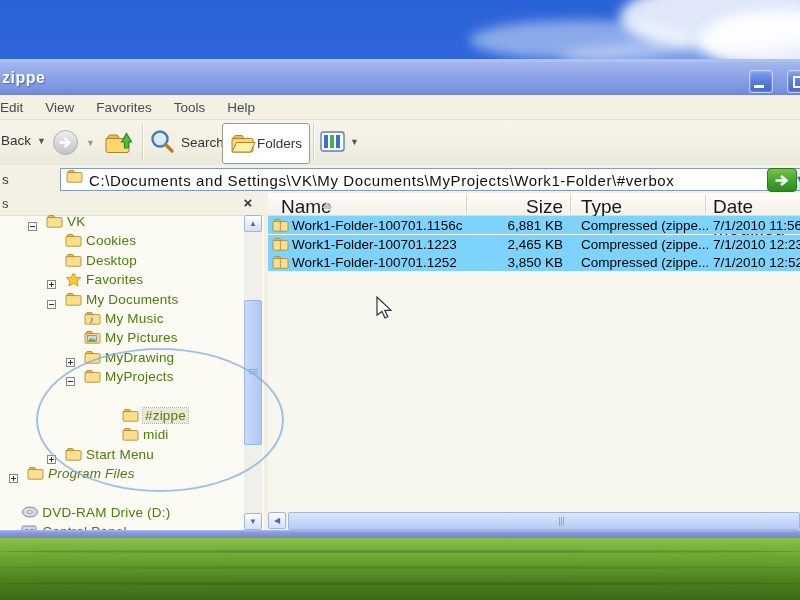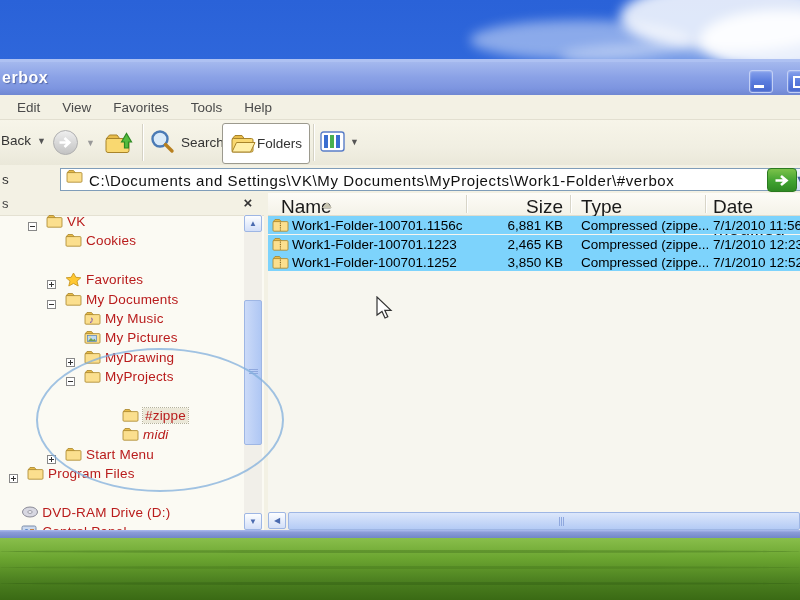--- a/index.html
+++ b/index.html
@@ -24,21 +24,21 @@
        text-shadow:1px 1px 1px #5568A8;}
   .cap-btn{top:8px;width:22px;height:21px;border-radius:3px;border:1px solid #C3D0F5;
        background:linear-gradient(180deg,#86A1EC 0%,#5A7CDD 50%,#4667CE 100%);
        box-shadow:inset 0 0 2px rgba(255,255,255,.6);}
   #btn-min{left:749px;}
   #btn-min .glyph{position:absolute;left:4px;bottom:4px;width:10px;height:3px;background:#fff;}
   #btn-max{left:787px;width:24px;}
   #btn-max .glyph{position:absolute;left:5px;top:5px;width:9px;height:8px;border:2px solid #fff;}
 
   #menubar{left:0;top:36px;width:800px;height:25px;background:#F3F1E4;
-       border-bottom:1px solid #E2DFD0;display:flex;align-items:center;gap:22px;padding-left:17px;box-sizing:border-box;}
+       border-bottom:1px solid #E2DFD0;display:flex;align-items:center;gap:22px;padding-left:0;box-sizing:border-box;}
   .menu-item{font-size:13.5px;color:#4A4A4A;}
 
   #toolbar{left:0;top:61px;width:800px;height:45px;
        background:linear-gradient(180deg,#F7F5E9 0%,#F1EFE2 60%,#EAE8D9 100%);
        border-bottom:1px solid #D8D5C8;}
   .tb-sep{top:4px;width:1px;height:37px;background:#D5D2C4;box-shadow:1px 0 0 #fff;}
   .tb-label{font-size:13.5px;color:#333;}
   #folders-btn{left:222px;top:3px;width:86px;height:39px;background:#fff;
        border:1px solid #9C9A8E;border-radius:3px;display:flex;align-items:center;}
   .chev{font-size:9px;color:#555;}
@@ -56,21 +56,21 @@
   
   #panes{left:0;top:134px;width:800px;height:337px;}
   #tree-pane{left:0;top:0;width:264px;height:337px;background:#FBFAF3;overflow:hidden;}
   #tree-header{left:0;top:0;width:264px;height:22px;background:#F3F1E4;border-bottom:1px solid #E4E1D2;}
   #tree-header .frag{position:absolute;left:2px;top:3px;font-size:13px;color:#444;}
   #tree-close{position:absolute;left:238px;top:0px;width:20px;height:20px;text-align:center;
        font-size:15px;font-weight:bold;color:#333;line-height:20px;}
   .tree-row{position:absolute;left:0;width:264px;height:18px;}
   .tree-row .expander{position:absolute;top:4px;}
   .tree-row .ticon{position:absolute;top:1px;}
-  .tree-row .tlabel{position:absolute;top:1px;font-size:13.5px;letter-spacing:.2px;color:#b91c1c;white-space:nowrap;}
+  .tree-row .tlabel{position:absolute;top:1px;font-size:13.5px;letter-spacing:.2px;color:#4d7c0f;white-space:nowrap;}
   .tree-row .tlabel.selected{background:#EBE8D8;outline:1px dotted #B5B29E;padding:0 2px;}
 
   .vscroll{left:244px;top:22px;width:18px;height:315px;background:#F1EFE9;}
   .sbtn{position:absolute;left:0;width:18px;height:17px;border:1px solid #9EB6E4;border-radius:2px;box-sizing:border-box;
        background:linear-gradient(180deg,#FDFEFF,#D3DFF8);color:#4A6AAF;font-size:8px;text-align:center;line-height:15px;}
   .sthumb{position:absolute;left:0;width:18px;border:1px solid #9EB6E4;border-radius:2px;box-sizing:border-box;
        background:linear-gradient(90deg,#CBDAF8,#AFC7F4);}
   .grip{position:absolute;left:4px;width:9px;height:1px;background:#8FA8DE;box-shadow:0 2px 0 #8FA8DE,0 4px 0 #8FA8DE;}
 
   #pane-divider{left:264px;top:0;width:4px;height:337px;background:#F3F1E4;border-right:1px solid #E0DDCE;}
@@ -112,21 +112,21 @@
 <div id="grass" class="abs">
   <div class="streak" style="top:14px;"></div>
   <div class="streak" style="top:30px;opacity:.6;"></div>
   <div class="streak" style="top:46px;"></div>
 </div>
 
 <div id="win" class="abs">
   <div id="win-topedge" class="abs"></div>
 
   <div id="titlebar" class="abs">
-    <div id="title-text" class="abs">erbox</div>
+    <div id="title-text" class="abs">zippe</div>
     <div id="btn-min" class="abs cap-btn">
         <span class="glyph"></span>
       </div>
     <div id="btn-max" class="abs cap-btn">
         <span class="glyph"></span>
       </div>
   </div>
 
   <div id="menubar" class="abs">
       <span class="menu-item">Edit</span>
@@ -225,20 +225,27 @@
               </svg></span>
             <span class="tlabel" style="left: 67px;">VK</span>
           </div>
           <div class="tree-row" style="top: 17.4px; text-decoration: underline;">
             <span class="ticon" style="left: 65px;"><svg width="17" height="14">
                 <path d="M1 4 L3 1.5 H7.5 L9.5 4 Z" fill="#E8BC4A" stroke="#A8842A" stroke-width=".8"></path>
                 <rect x="1" y="3.6" width="15" height="9.6" rx="1" fill="#FBDF8E" stroke="#A8842A" stroke-width=".8"></rect>
               </svg></span>
             <span class="tlabel" style="left: 86px;">Cookies</span>
           </div>
+          <div class="tree-row" style="top: 36.8px;">
+            <span class="ticon" style="left: 65px;"><svg width="17" height="14">
+                <path d="M1 4 L3 1.5 H7.5 L9.5 4 Z" fill="#E8BC4A" stroke="#A8842A" stroke-width=".8"></path>
+                <rect x="1" y="3.6" width="15" height="9.6" rx="1" fill="#FBDF8E" stroke="#A8842A" stroke-width=".8"></rect>
+              </svg></span>
+            <span class="tlabel" style="left: 86px;">Desktop</span>
+          </div>
           <div class="tree-row" style="top: 56.2px;">
             <span class="expander" style="left: 47px;"><svg width="9" height="9">
                 <rect x="0.5" y="0.5" width="8" height="8" fill="#fff" stroke="#888"></rect>
                 <line x1="2" y1="4.5" x2="7" y2="4.5" stroke="#333"></line>
                 <line x1="4.5" y1="2" x2="4.5" y2="7" stroke="#333"></line>
               </svg></span>
             <span class="ticon" style="left: 65px;"><svg width="17" height="15">
                 <polygon points="8.5,1 10.8,5.3 15.8,5.8 12,9.1 13.2,14 8.5,11.4 3.8,14 5,9.1 1.2,5.8 6.2,5.3" fill="#FFC832" stroke="#C89620" stroke-width=".9"></polygon>
               </svg></span>
             <span class="tlabel" style="left: 86px;">Favorites</span>
@@ -295,21 +302,21 @@
               </svg></span>
             <span class="tlabel" style="left: 105px;">MyProjects</span>
           </div>
           <div class="tree-row" style="top: 192px;">
             <span class="ticon" style="left: 122px;"><svg width="17" height="14">
                 <path d="M1 4 L3 1.5 H7.5 L9.5 4 Z" fill="#E8BC4A" stroke="#A8842A" stroke-width=".8"></path>
                 <rect x="1" y="3.6" width="15" height="9.6" rx="1" fill="#FBDF8E" stroke="#A8842A" stroke-width=".8"></rect>
               </svg></span>
             <span class="tlabel selected" style="left: 143px;">#zippe</span>
           </div>
-          <div class="tree-row" style="top: 211.4px; font-style: italic;">
+          <div class="tree-row" style="top: 211.4px;">
             <span class="ticon" style="left: 122px;"><svg width="17" height="14">
                 <path d="M1 4 L3 1.5 H7.5 L9.5 4 Z" fill="#E8BC4A" stroke="#A8842A" stroke-width=".8"></path>
                 <rect x="1" y="3.6" width="15" height="9.6" rx="1" fill="#FBDF8E" stroke="#A8842A" stroke-width=".8"></rect>
               </svg></span>
             <span class="tlabel" style="left: 143px;">midi</span>
           </div>
           <div class="tree-row" style="top: 230.8px;">
             <span class="expander" style="left: 47px;"><svg width="9" height="9">
                 <rect x="0.5" y="0.5" width="8" height="8" fill="#fff" stroke="#888"></rect>
                 <line x1="2" y1="4.5" x2="7" y2="4.5" stroke="#333"></line>
@@ -324,21 +331,21 @@
           <div class="tree-row" style="top: 250.2px;">
             <span class="expander" style="left: 9px;"><svg width="9" height="9">
                 <rect x="0.5" y="0.5" width="8" height="8" fill="#fff" stroke="#888"></rect>
                 <line x1="2" y1="4.5" x2="7" y2="4.5" stroke="#333"></line>
                 <line x1="4.5" y1="2" x2="4.5" y2="7" stroke="#333"></line>
               </svg></span>
             <span class="ticon" style="left: 27px;"><svg width="17" height="14">
                 <path d="M1 4 L3 1.5 H7.5 L9.5 4 Z" fill="#E8BC4A" stroke="#A8842A" stroke-width=".8"></path>
                 <rect x="1" y="3.6" width="15" height="9.6" rx="1" fill="#FBDF8E" stroke="#A8842A" stroke-width=".8"></rect>
               </svg></span>
-            <span class="tlabel" style="left: 48px;">Program Files</span>
+            <span class="tlabel" style="left: 48px; font-style: italic;">Program Files</span>
           </div>
           <div class="tree-row" style="top: 289px;">
             <span class="ticon" style="left: 21.3px;"><svg width="18" height="14">
                 <ellipse cx="9" cy="7" rx="7.5" ry="5" fill="#D8D8E2" stroke="#8A8A96"></ellipse>
                 <ellipse cx="9" cy="7" rx="2.2" ry="1.4" fill="#FBFBFF" stroke="#9A9AA5"></ellipse>
               </svg></span>
             <span class="tlabel" style="left: 42.3px;">DVD-RAM Drive (D:)</span>
           </div>
           <div class="tree-row" style="top: 308.4px;">
             <span class="ticon" style="left: 21.3px;"><svg width="17" height="14">

